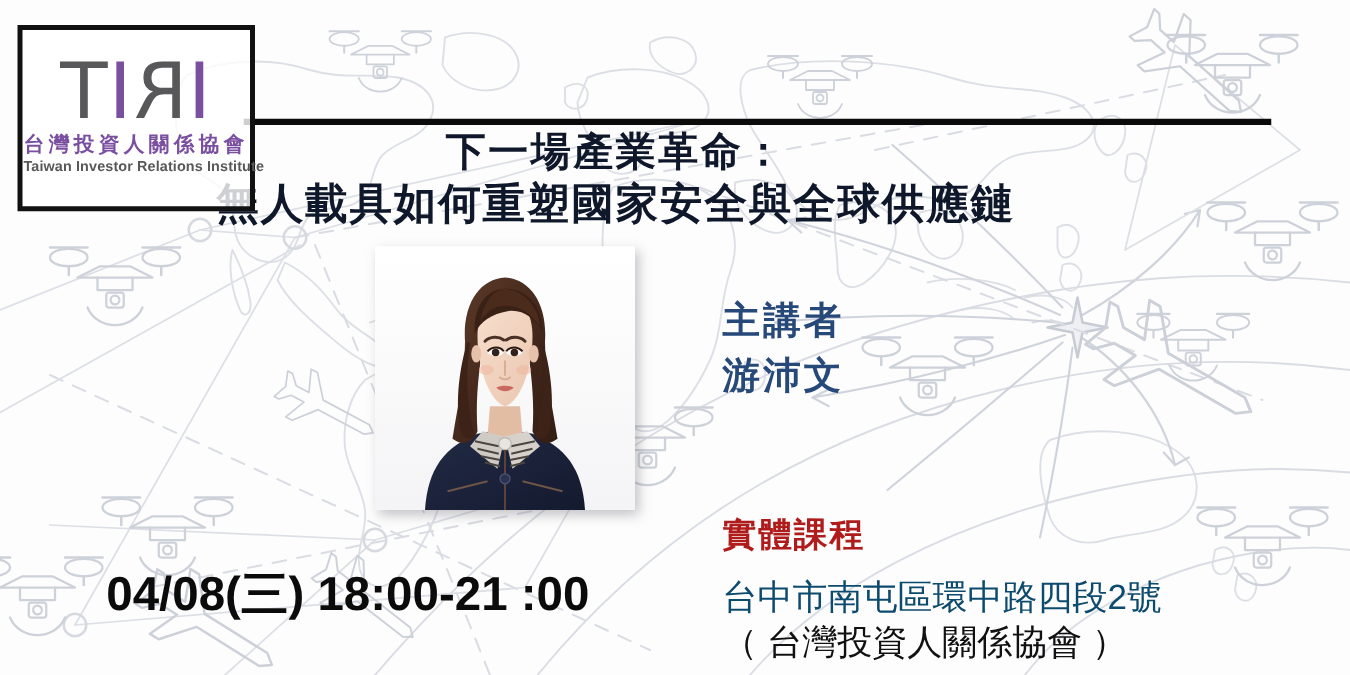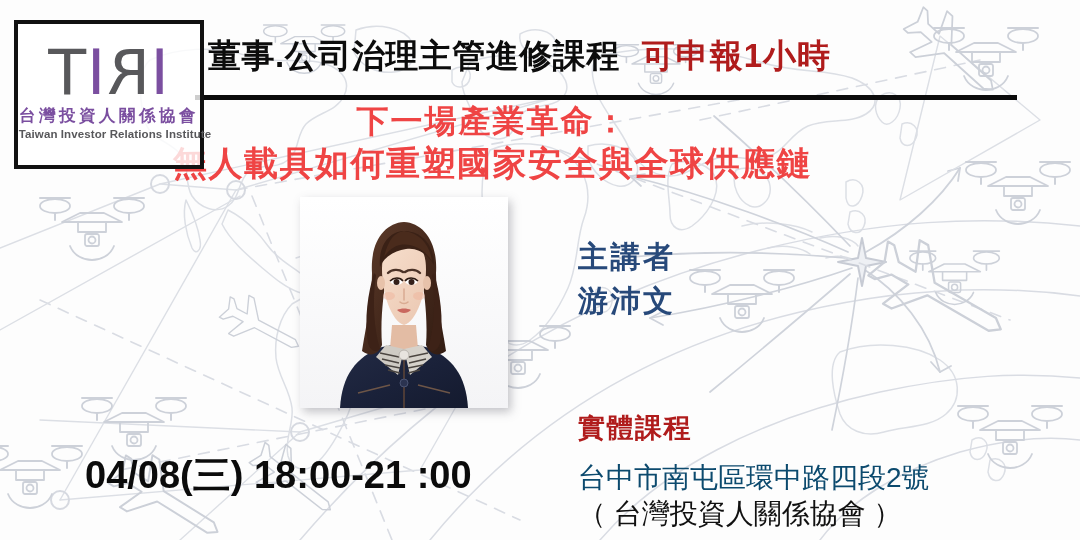--- a/index.html
+++ b/index.html
@@ -97,21 +97,21 @@
     background:#0b0b0b;
     z-index:5;
   }
 
   
   #title-block {
     position:absolute;
     left:0; top:103px;
     width:961px;
     text-align:center;
-    color:#ef4444;
+    color:#0f172a;
     z-index:5;
     padding-left:24px;
   }
   #title-line1 {
     font-size:32px; font-weight:700;
     letter-spacing:2px;
     line-height:1.18;
   }
   #title-line2 {
     font-size:34px; font-weight:700;
@@ -371,24 +371,20 @@
     <div id="logo-wordmark">
       <span class="g">T</span>
       <span class="p">I</span>
       <span class="g flip">R</span>
       <span class="p">I</span>
     </div>
     <div id="logo-cn">台灣投資人關係協會</div>
     <div id="logo-en">Taiwan Investor Relations Institute</div>
   </div>
 
-  <div id="header-row">
-    <span id="header-main">董事.公司治理主管進修課程</span>
-    <span id="header-badge">可申報1小時</span>
-  </div>
   <div id="header-rule"></div>
 
   <div id="title-block">
     <div id="title-line1">下一場產業革命：</div>
     <div id="title-line2">無人載具如何重塑國家安全與全球供應鏈</div>
   </div>
 
   <div id="portrait-frame">
     <svg id="portrait-svg" viewBox="0 0 208 211" xmlns="http://www.w3.org/2000/svg">
       <defs>

